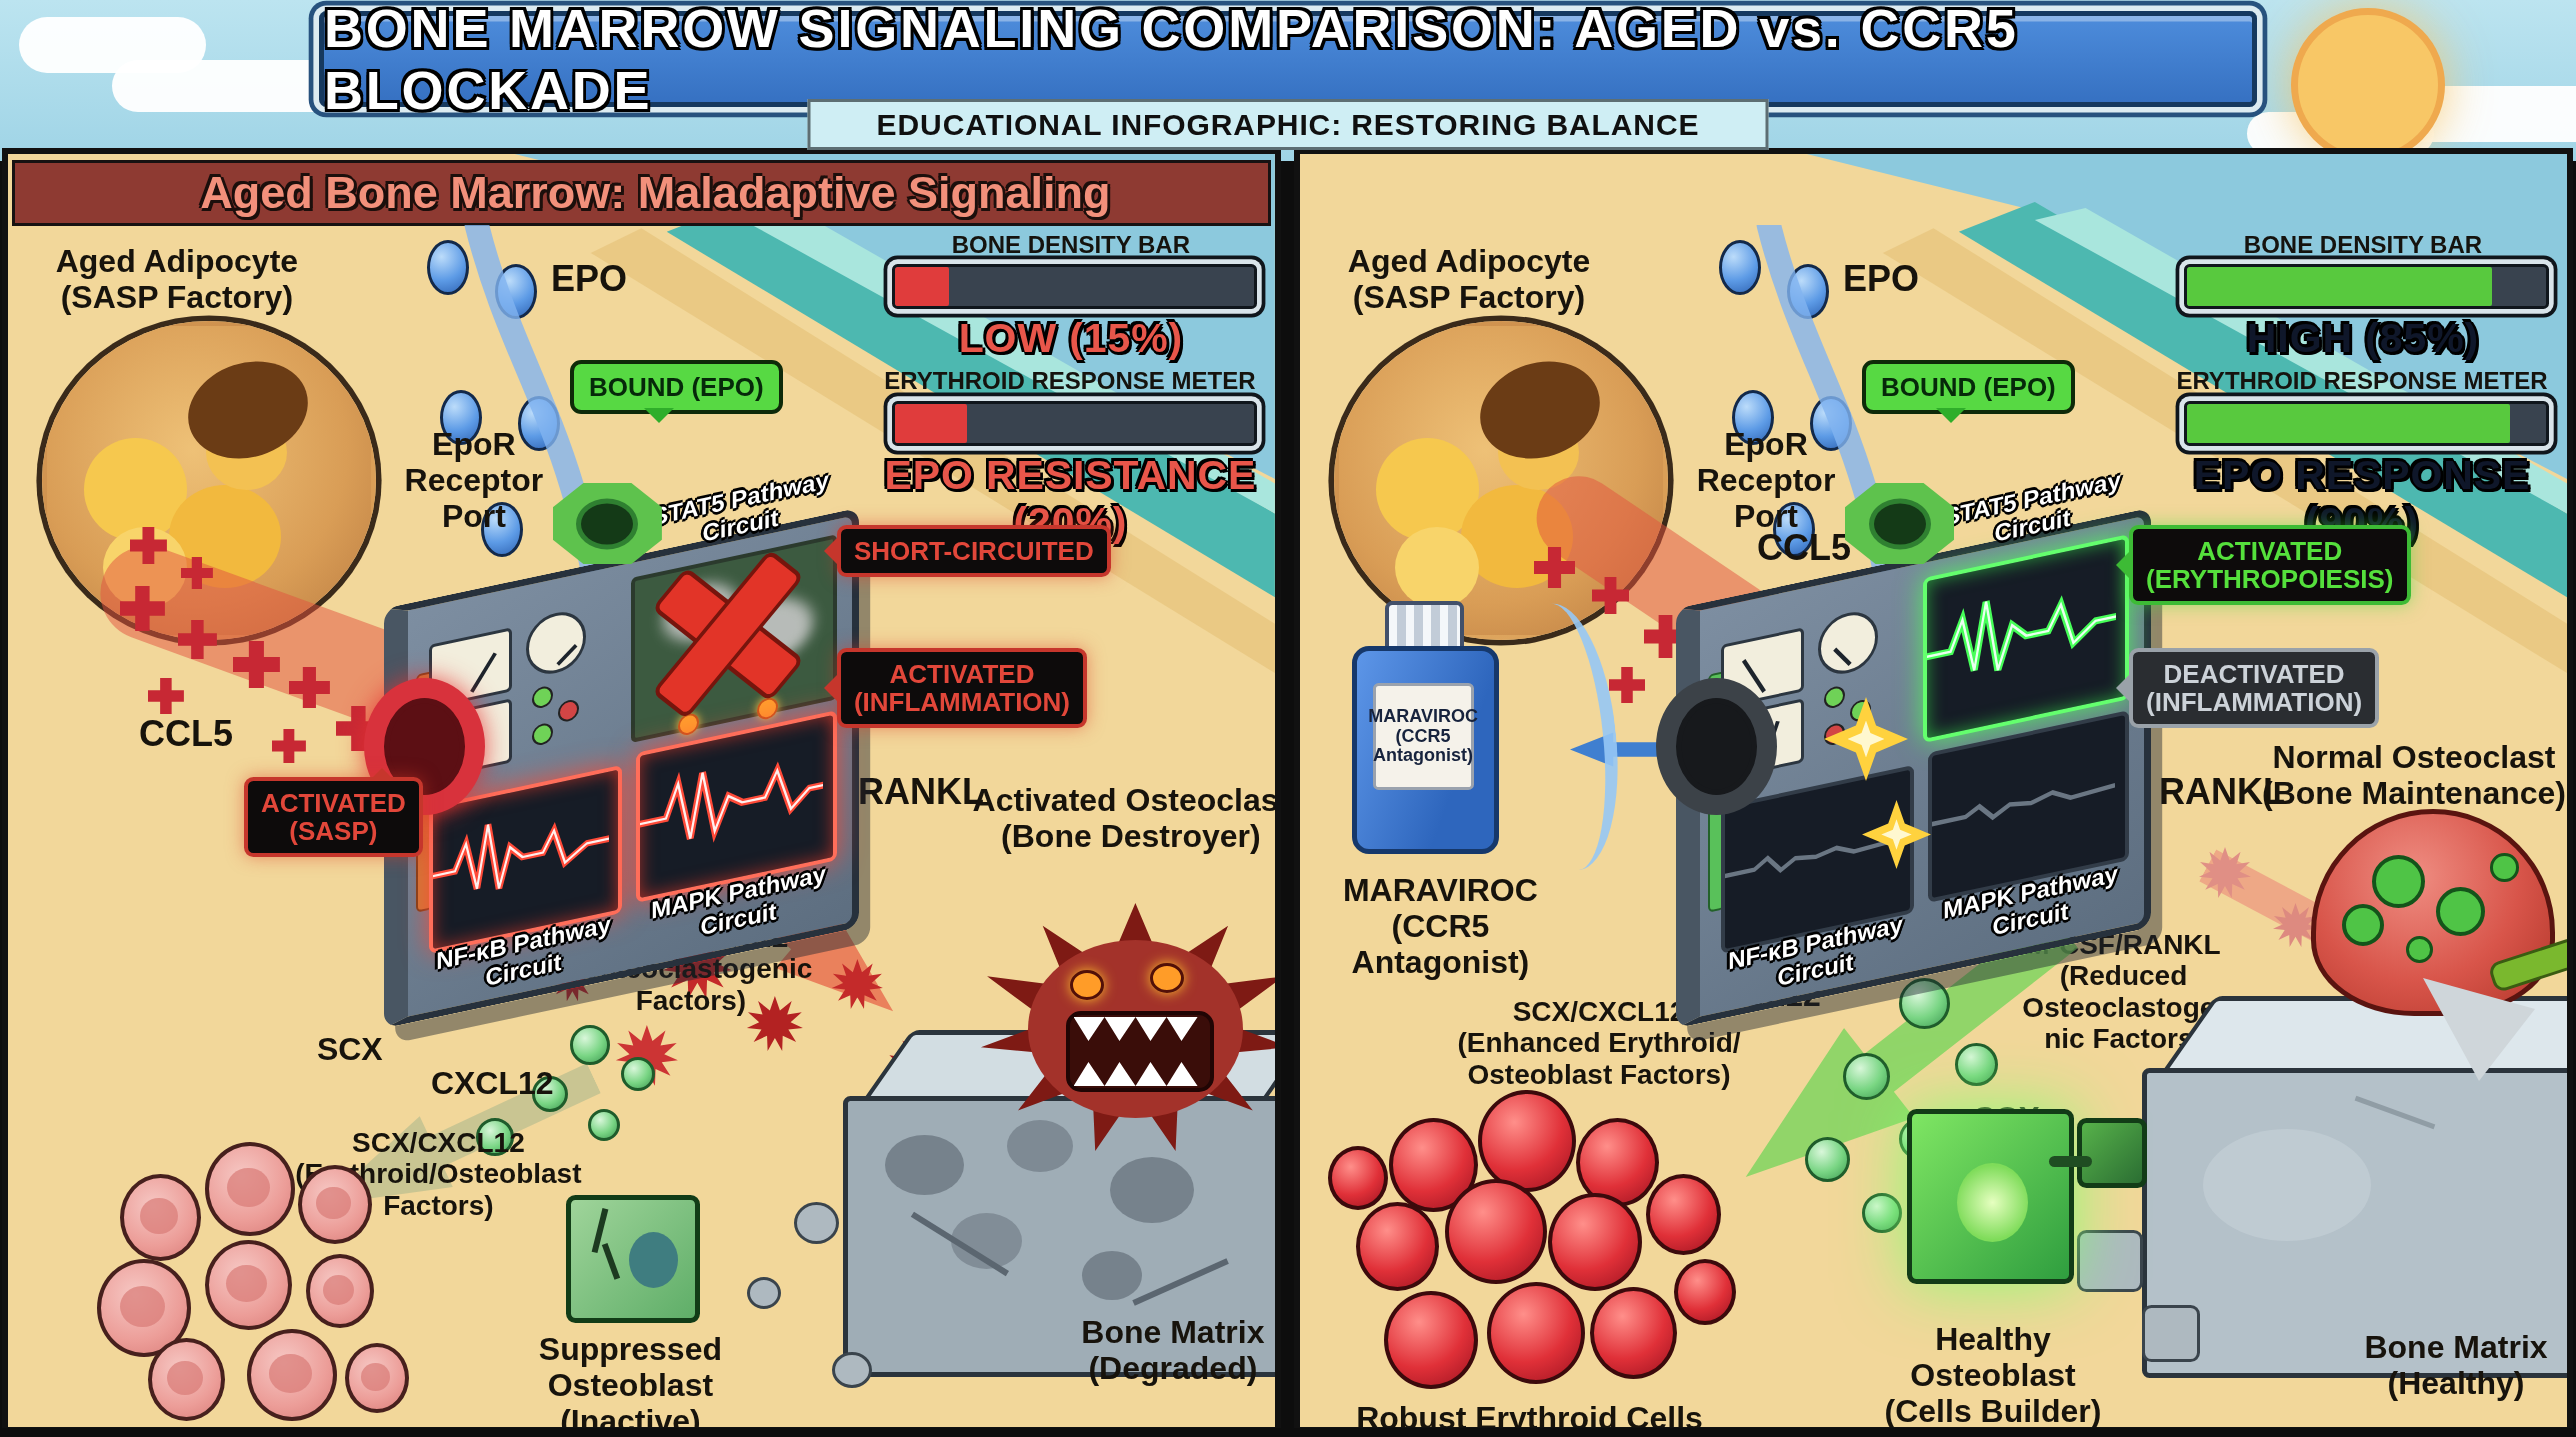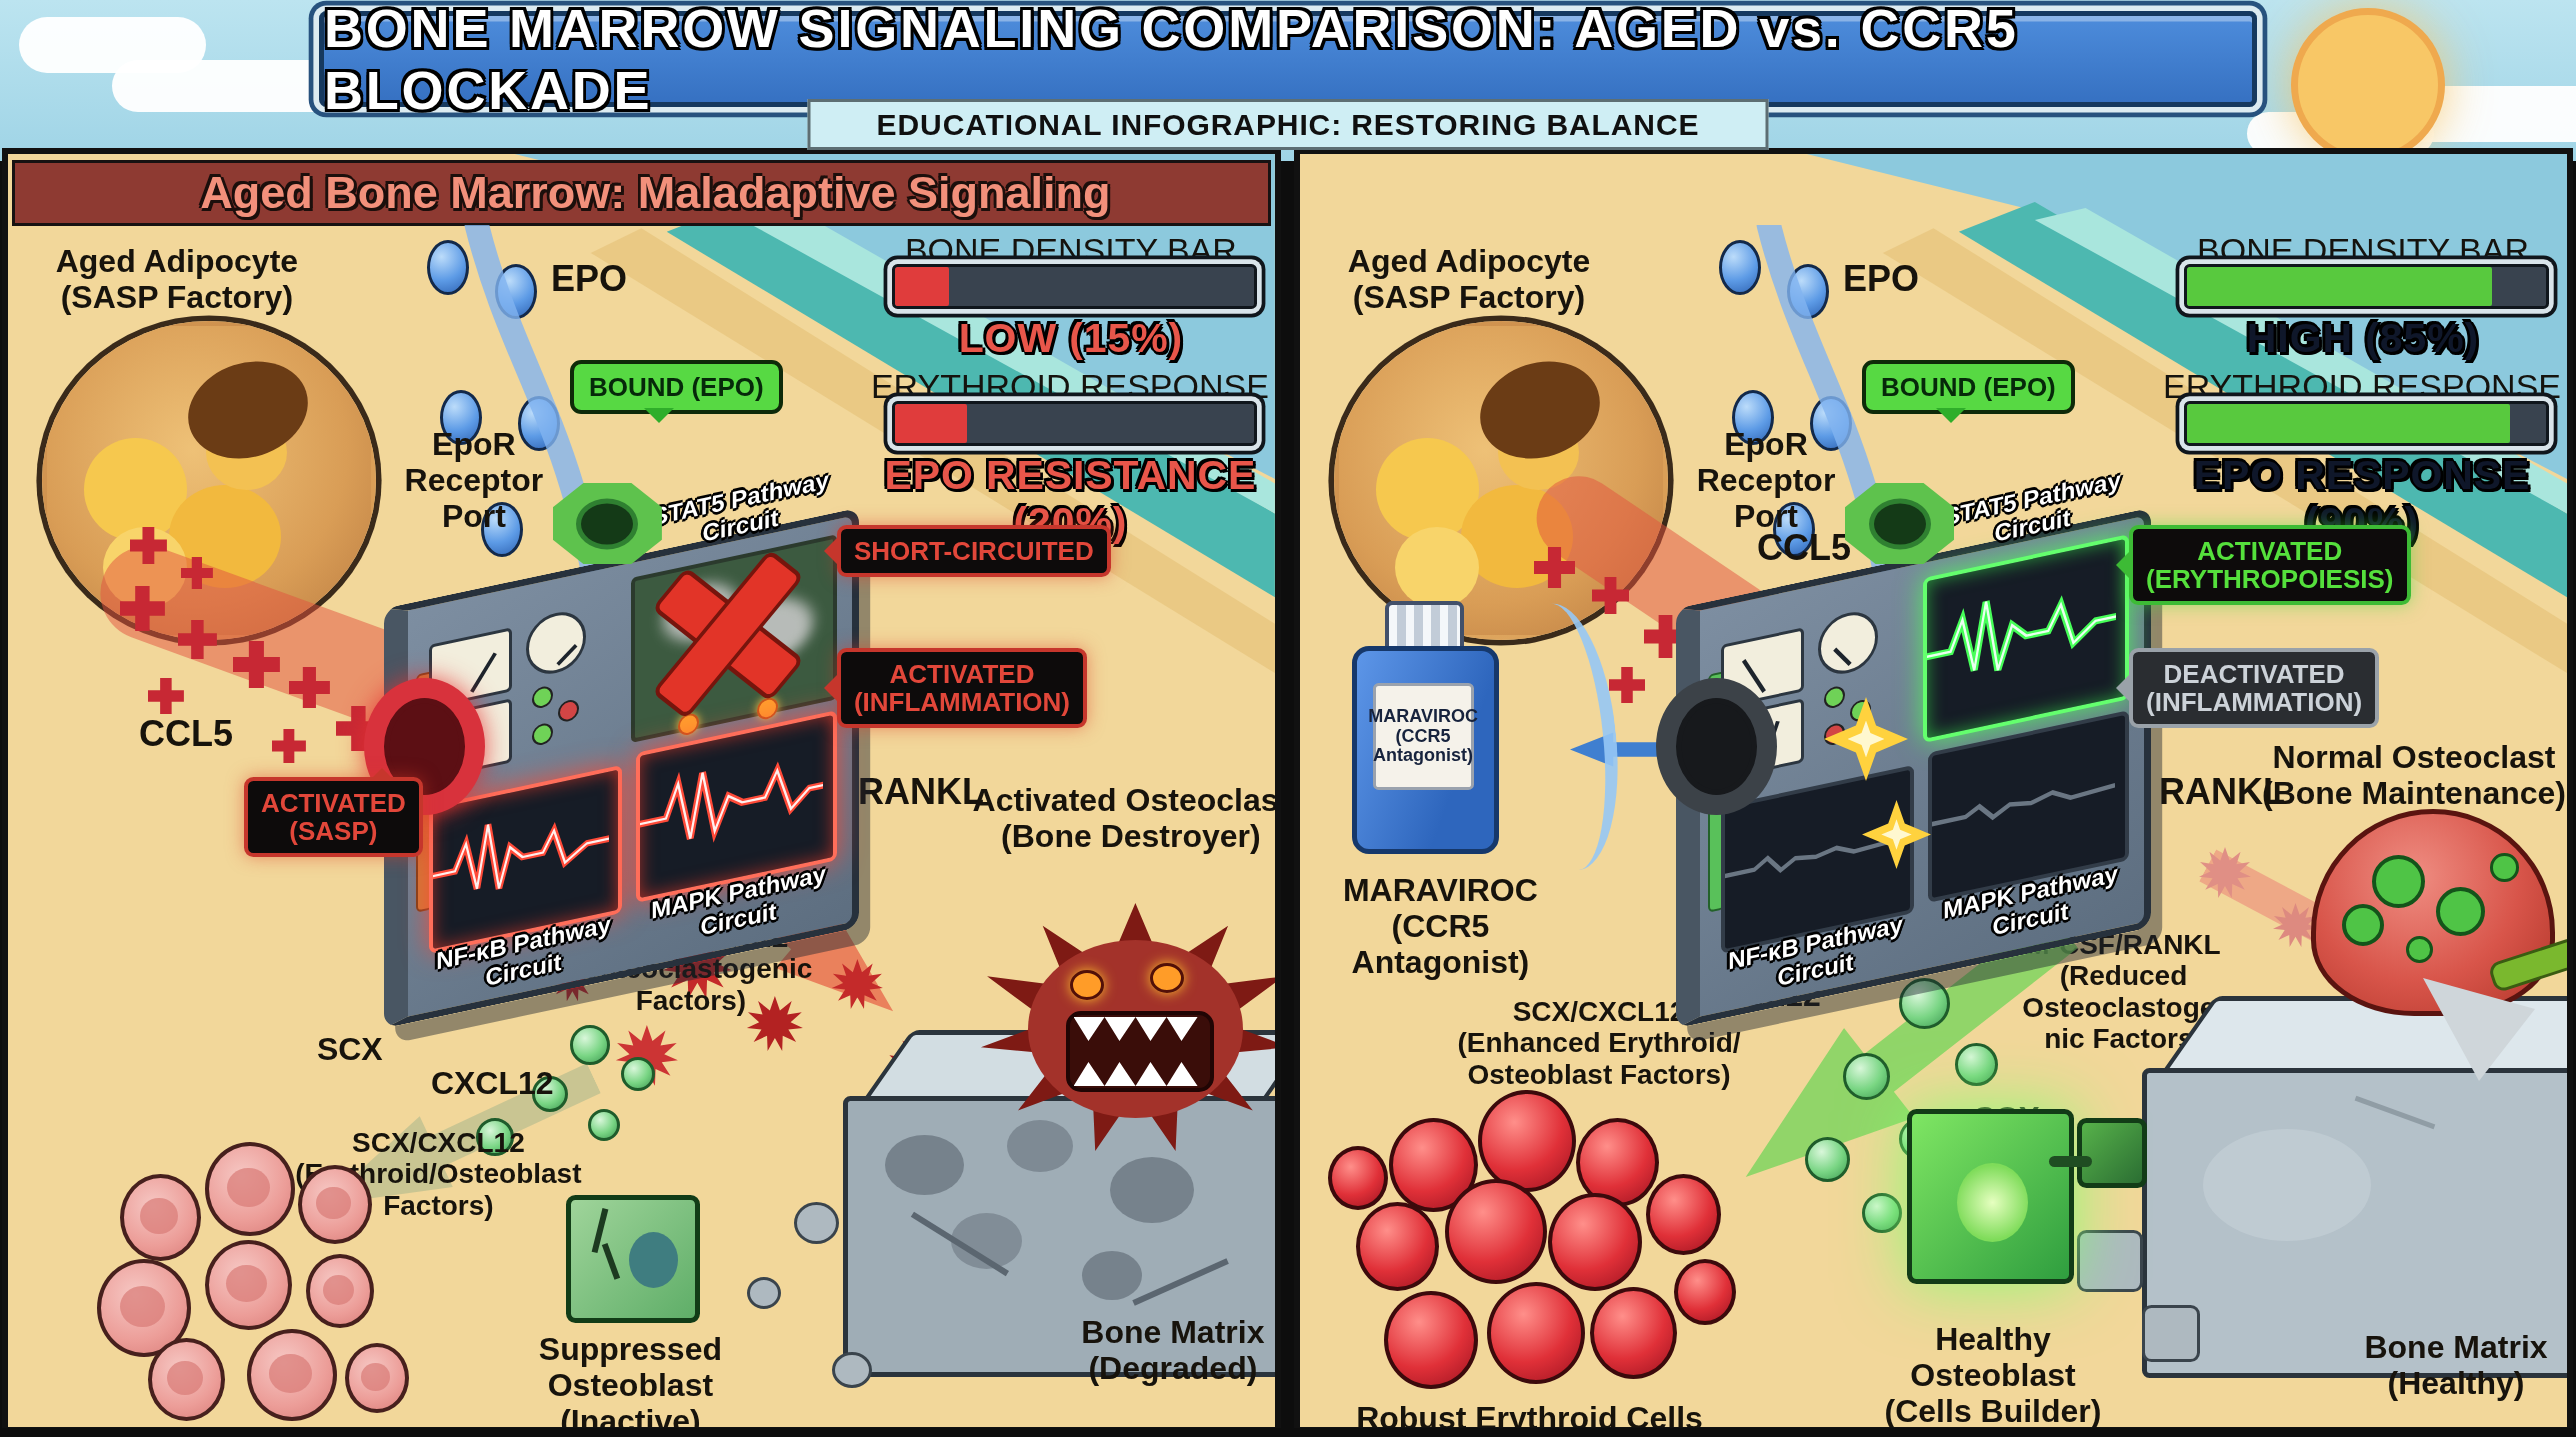--- a/index.html
+++ b/index.html
@@ -41,21 +41,21 @@
   .panel-header .txt{font-size:45px;font-weight:bold;
     text-shadow:2.8px 0 #1c0f0c,-2.8px 0 #1c0f0c,0 2.8px #1c0f0c,0 -2.8px #1c0f0c,2.8px 2.8px #1c0f0c,-2.8px -2.8px #1c0f0c;}
   .panel-header.aged .txt{color:#f2907b;}
   .panel-header.ccr5 .txt{color:#8ce87d;}
   
   .lbl{font-weight:bold;color:#17130c;text-align:center;line-height:1.12;}
   .s26{font-size:24px;} .s30{font-size:28px;} .s34{font-size:32px;} .s38{font-size:36px;}
   .white-outline{color:#fff;
     text-shadow:2.8px 0 #000,-2.8px 0 #000,0 2.8px #000,0 -2.8px #000,1.9px 1.9px #000,-1.9px -1.9px #000;}
   
-  .meter-title{font-size:34px;font-weight:normal;color:#15130e;text-align:center;}
+  .meter-title{font-size:24px;font-weight:bold;color:#15130e;text-align:center;}
   .meter-bar{height:39px;background:#39434f;border:3.7px solid #10161c;border-radius:5.6px;
     box-shadow:0 0 0 4.7px #d9e4ea,0 0 0 8.4px #10161c;overflow:hidden;}
   .meter-fill{height:100%;border-radius:1.9px;}
   .meter-value{font-size:41px;font-weight:bold;text-align:center;letter-spacing:0.9px;
     text-shadow:2.8px 0 #000,-2.8px 0 #000,0 2.8px #000,0 -2.8px #000,2.8px 2.8px #000,-2.8px -2.8px #000;}
   .meter-value.bad{color:#e8564a;} .meter-value.good{color:#0f172a;}
   
   .callout{background:#0d0b0b;border:4.7px solid;border-radius:9.4px;padding:7.5px 13px;
     font-weight:bold;text-align:center;line-height:1.1;font-size:26px;z-index:22;}
   .callout.red{border-color:#c6362c;color:#e2473a;box-shadow:0 0 17px rgba(220,60,40,.5);}

